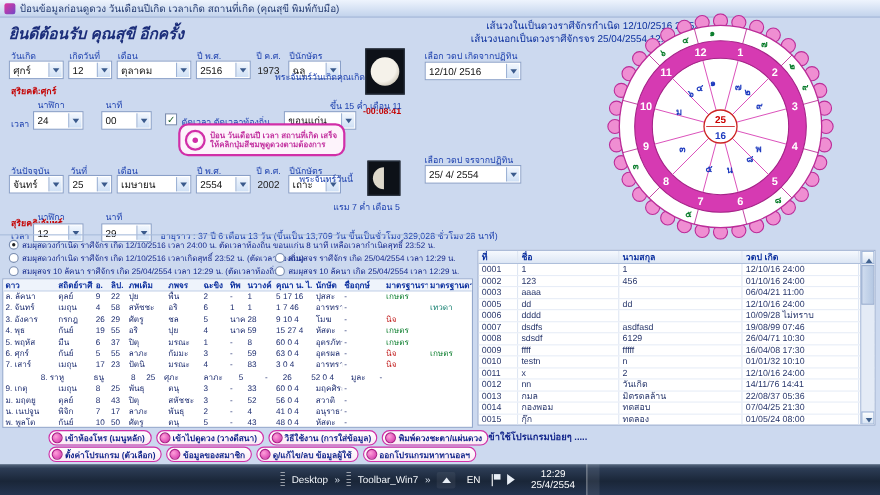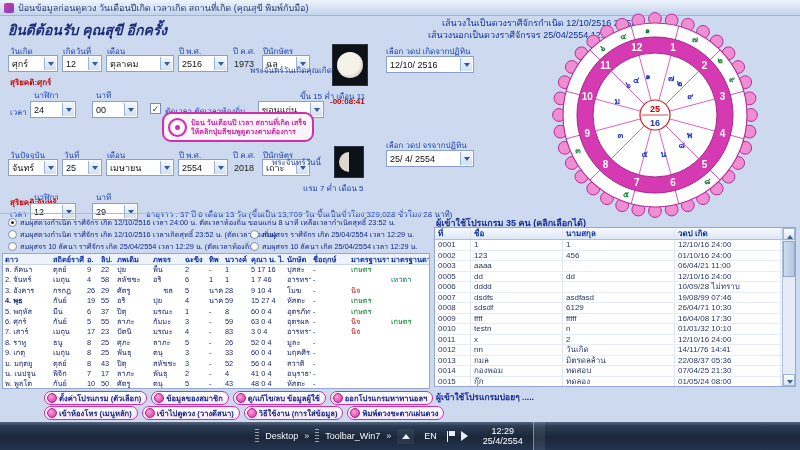--- a/index.html
+++ b/index.html
@@ -162,21 +162,21 @@
       <i class="dd"></i>
     </div>
   <div class="combo" style="left:106px;top:159px;width:68px">
       <span>เมษายน</span>
       <i class="dd"></i>
     </div>
   <div class="combo" style="left:178px;top:159px;width:50px">
       <span>2554</span>
       <i class="dd"></i>
     </div>
-  <span class="statictext" style="left:234px;top:163px">2018</span>
+  <span class="statictext" style="left:234px;top:163px">2002</span>
   <div class="combo" style="left:262px;top:159px;width:48px">
       <span>เถาะ</span>
       <i class="dd"></i>
     </div>
 
   <span class="lblr" style="left:10px;top:196px">สุริยคติ:จันทร์</span>
   <span class="lbl" style="left:34px;top:191px">นาฬิกา</span>
   <span class="lbl" style="left:96px;top:191px">นาที</span>
   <span class="lbl" style="left:10px;top:208px">เวลา</span>
   <div class="combo" style="left:30px;top:203px;width:46px">
@@ -376,32 +376,32 @@
         <span class="td" style="width: 38px;">-</span>
         <span class="td" style="width: 40px;"></span>
         <span class="td" style="width: 40px; color: rgb(11, 122, 106);">เทวดา</span>
       </div>
       <div class="tr">
         <span class="td" style="width: 48px;">3. อังคาร</span>
         <span class="td" style="width: 34px;">กรกฎ</span>
         <span class="td" style="width: 14px;">26</span>
         <span class="td" style="width: 16px;">29</span>
         <span class="td" style="width: 36px;">ศัตรู</span>
-        <span class="td" style="width: 32px; text-align: center;">ชล</span>
+        <span class="td" style="width: 32px;">ชล</span>
         <span class="td" style="width: 24px;">5</span>
         <span class="td" style="width: 16px;">นาค</span>
         <span class="td" style="width: 26px;">28</span>
         <span class="td" style="width: 36px;">9 10 4</span>
         <span class="td" style="width: 26px;">โมฆ</span>
         <span class="td" style="width: 38px;">-</span>
         <span class="td" style="width: 40px; color: rgb(192, 24, 24);">นิจ</span>
         <span class="td" style="width: 40px;"></span>
       </div>
       <div class="tr">
-        <span class="td" style="width: 48px; font-weight: bold;">4. พุธ</span>
+        <span class="td" style="width: 48px;">4. พุธ</span>
         <span class="td" style="width: 34px;">กันย์</span>
         <span class="td" style="width: 14px;">19</span>
         <span class="td" style="width: 16px;">55</span>
         <span class="td" style="width: 36px;">อริ</span>
         <span class="td" style="width: 32px;">ปุย</span>
         <span class="td" style="width: 24px;">4</span>
         <span class="td" style="width: 16px;">นาค</span>
         <span class="td" style="width: 26px;">59</span>
         <span class="td" style="width: 36px;">15 27 4</span>
         <span class="td" style="width: 26px;">หัสตะ</span>
@@ -451,21 +451,21 @@
         <span class="td" style="width: 24px;">4</span>
         <span class="td" style="width: 16px;">-</span>
         <span class="td" style="width: 26px;">83</span>
         <span class="td" style="width: 36px;">3 0 4</span>
         <span class="td" style="width: 26px;">อารทรา</span>
         <span class="td" style="width: 38px;">-</span>
         <span class="td" style="width: 40px; color: rgb(192, 24, 24);">นิจ</span>
         <span class="td" style="width: 40px;"></span>
       </div>
       <div class="tr">
-        <span class="td" style="width: 48px;">8. ราหู</span>
+        <span class="td" style="width: 48px; margin-left: 32px;">8. ราหู</span>
         <span class="td" style="width: 34px;">ธนู</span>
         <span class="td" style="width: 14px;">8</span>
         <span class="td" style="width: 16px;">25</span>
         <span class="td" style="width: 36px;">ศุภะ</span>
         <span class="td" style="width: 32px;">ลาภะ</span>
         <span class="td" style="width: 24px;">5</span>
         <span class="td" style="width: 16px;">-</span>
         <span class="td" style="width: 26px;">26</span>
         <span class="td" style="width: 36px;">52 0 4</span>
         <span class="td" style="width: 26px;">มูละ</span>
@@ -532,21 +532,20 @@
         <span class="td" style="width: 16px;">-</span>
         <span class="td" style="width: 26px;">43</span>
         <span class="td" style="width: 36px;">48 0 4</span>
         <span class="td" style="width: 26px;">หัสตะ</span>
         <span class="td" style="width: 38px;">-</span>
         <span class="td" style="width: 40px;"></span>
         <span class="td" style="width: 40px;"></span>
       </div>
     </div>
 
-  <div class="utitle">ผู้เข้าใช้โปรแกรม 35 คน (คลิกเลือกได้)</div>
   <div class="utable">
     <div>
         <div class="tr th">
           <span class="td" style="width: 36px;">ที่</span>
           <span class="td" style="width: 92px;">ชื่อ</span>
           <span class="td" style="width: 112px;">นามสกุล</span>
           <span class="td" style="width: 106px;">วดป เกิด</span>
         </div>
         <div class="tr">
           <span class="td" style="width: 36px;">0001</span>
@@ -638,51 +637,51 @@
       <span class="thumb"></span>
       <span class="arr dn"></span>
     </div>
   </div>
   <div class="ufooter">ผู้เข้าใช้โปรแกรมบ่อยๆ .....</div>
 
   <div class="actions">
       <div class="arow">
         <div class="abtn">
           <span class="ic"></span>
+          <span>เข้าห้องโหร (เมนูหลัก)</span>
+        </div>
+        <div class="abtn">
+          <span class="ic"></span>
+          <span>เข้าไปดูดวง (วางดีสนา)</span>
+        </div>
+        <div class="abtn">
+          <span class="ic"></span>
+          <span>วิธีใช้งาน (การใส่ข้อมูล)</span>
+        </div>
+        <div class="abtn">
+          <span class="ic"></span>
+          <span>พิมพ์ดวงชะตา/แผ่นดวง</span>
+        </div>
+      </div>
+      <div class="arow">
+        <div class="abtn">
+          <span class="ic"></span>
           <span>ตั้งค่าโปรแกรม (ตัวเลือก)</span>
         </div>
         <div class="abtn">
           <span class="ic"></span>
           <span>ข้อมูลของสมาชิก</span>
         </div>
         <div class="abtn">
           <span class="ic"></span>
           <span>ดู/แก้ไข/ลบ ข้อมูลผู้ใช้</span>
         </div>
         <div class="abtn">
           <span class="ic"></span>
           <span>ออกโปรแกรมหาทานอลฯ</span>
-        </div>
-      </div>
-      <div class="arow">
-        <div class="abtn">
-          <span class="ic"></span>
-          <span>เข้าห้องโหร (เมนูหลัก)</span>
-        </div>
-        <div class="abtn">
-          <span class="ic"></span>
-          <span>เข้าไปดูดวง (วางดีสนา)</span>
-        </div>
-        <div class="abtn">
-          <span class="ic"></span>
-          <span>วิธีใช้งาน (การใส่ข้อมูล)</span>
-        </div>
-        <div class="abtn">
-          <span class="ic"></span>
-          <span>พิมพ์ดวงชะตา/แผ่นดวง</span>
         </div>
       </div>
     </div>
 
   <div class="taskbar">
     <span class="grip"></span>
     <span class="tb-label">Desktop</span>
     <span class="tb-chev">»</span>
     <span class="grip"></span>
     <span class="tb-label">Toolbar_Win7</span>

